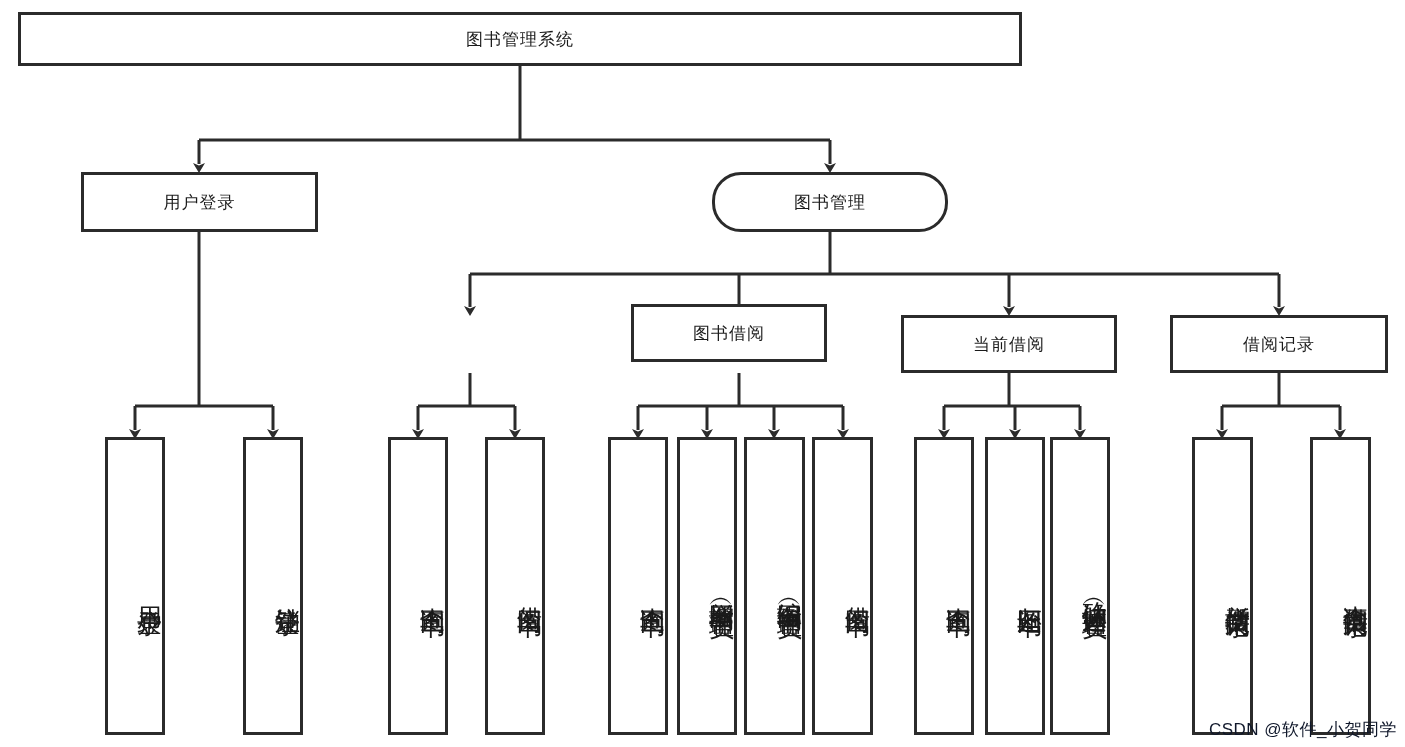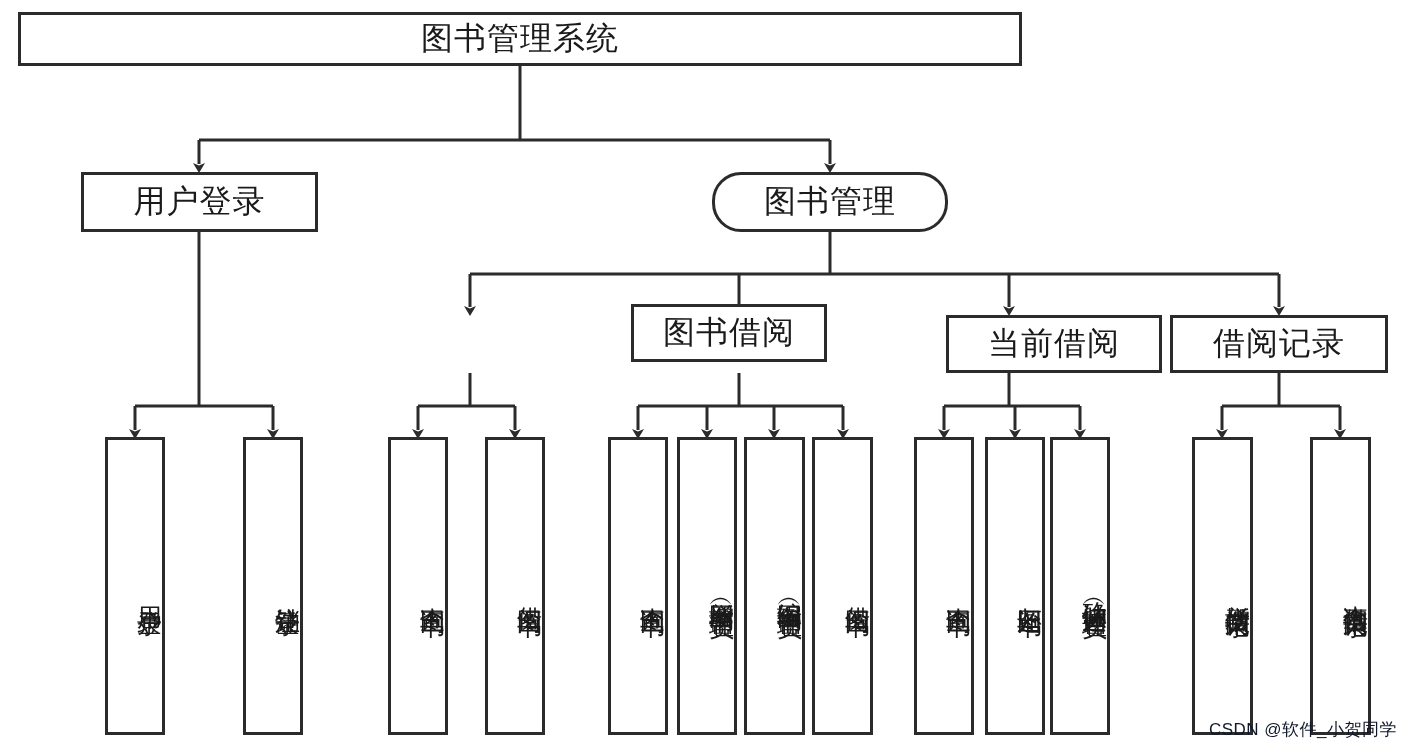--- a/index.html
+++ b/index.html
@@ -21,21 +21,21 @@
     position: absolute;
     box-sizing: border-box;
     border: 3px solid #2b2b2b;
     background: #ffffff;
     display: flex;
     align-items: center;
     justify-content: center;
     color: #1a1a1a;
   }
   .node.horiz {
-    font-size: 32px;
+    font-size: 17px;
     letter-spacing: 1px;
   }
   .node.vert {
     writing-mode: vertical-rl;
     text-orientation: upright;
     font-size: 25px;
     letter-spacing: 2px;
     padding-top: 10px;
     align-items: flex-start;
     justify-content: center;
@@ -126,21 +126,21 @@
   <div class="node horiz" style="left:81px; top:172px; width:237px; height:60px;">
     <span>用户登录</span>
   </div>
   <div class="node horiz" style="left:712px; top:172px; width:236px; height:60px;border-radius:29px;">
     <span>图书管理</span>
   </div>
 
   <div class="node horiz" style="left:631px; top:304px; width:196px; height:58px;">
     <span>图书借阅</span>
   </div>
-  <div class="node horiz" style="left:946px; top:315px; width:216px; height:58px;">
+  <div class="node horiz" style="left:901px; top:315px; width:216px; height:58px;">
     <span>当前借阅</span>
   </div>
   <div class="node horiz" style="left:1170px; top:315px; width:218px; height:58px;">
     <span>借阅记录</span>
   </div>
 
   <div class="node vert" style="left:105px; top:437px; width:60px; height:298px;">
     <span class="vtext">用户登录</span>
   </div>
   <div class="node vert" style="left:243px; top:437px; width:60px; height:298px;">

